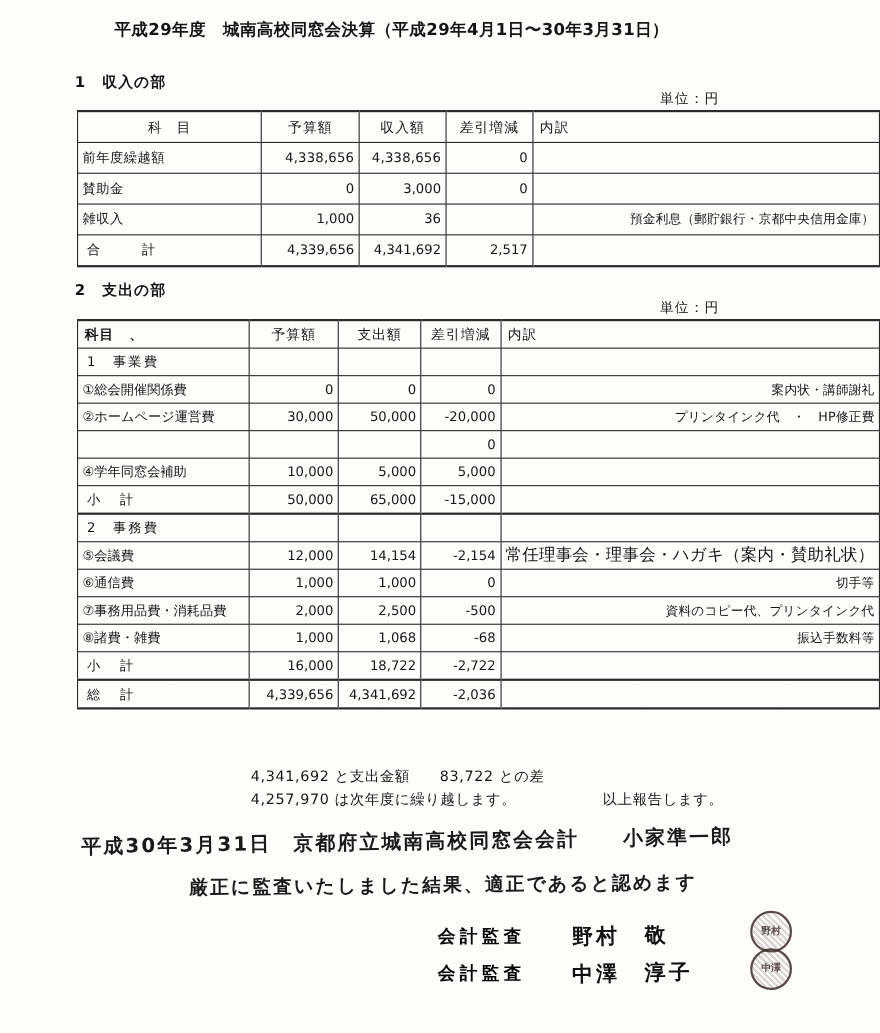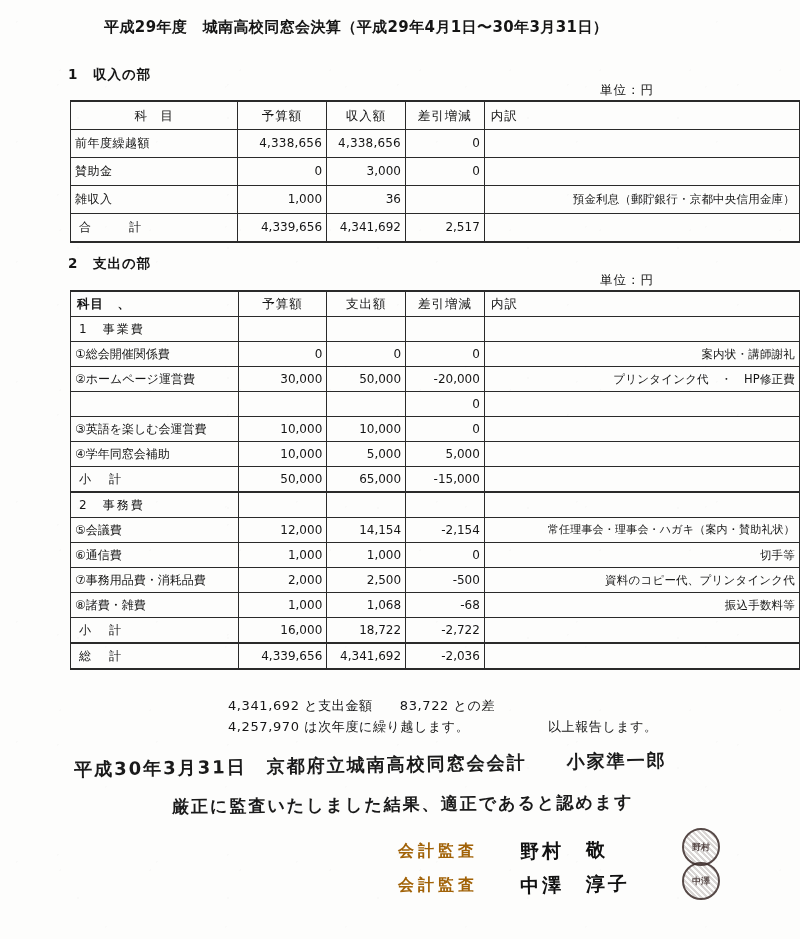--- a/index.html
+++ b/index.html
@@ -137,21 +137,21 @@
   .sig-row {
     position: absolute;
     display: flex;
     align-items: center;
     white-space: nowrap;
   }
   .sig-title {
     font-size: 16px;
     font-weight: 700;
     letter-spacing: 4px;
-    color: #a16207;
+    color: #000000;
   }
   .sig-name {
     font-size: 19px;
     font-weight: 700;
     letter-spacing: 3px;
     margin-left: 42px;
     color: #111;
     transform: rotate(-1.2deg);
   }
   #sig1 { top: 838px; left: 398px; }
@@ -277,27 +277,20 @@
         <td class="c-note note-cell">プリンタインク代　・　HP修正費</td>
       </tr>
       <tr>
         <td class="c-item"></td>
         <td class="c-bud"></td>
         <td class="c-amt"></td>
         <td class="c-diff">0</td>
         <td class="c-note note-cell"></td>
       </tr>
       <tr>
-        <td class="c-item">③英語を楽しむ会運営費</td>
-        <td class="c-bud">10,000</td>
-        <td class="c-amt">10,000</td>
-        <td class="c-diff">0</td>
-        <td class="c-note note-cell"></td>
-      </tr>
-      <tr>
         <td class="c-item">④学年同窓会補助</td>
         <td class="c-bud">10,000</td>
         <td class="c-amt">5,000</td>
         <td class="c-diff">5,000</td>
         <td class="c-note note-cell"></td>
       </tr>
       <tr class="thick-bottom">
         <td class="c-item sub-label">小　計</td>
         <td class="c-bud">50,000</td>
         <td class="c-amt">65,000</td>
@@ -309,21 +302,21 @@
         <td class="c-bud"></td>
         <td class="c-amt"></td>
         <td class="c-diff"></td>
         <td class="c-note note-cell"></td>
       </tr>
       <tr>
         <td class="c-item">⑤会議費</td>
         <td class="c-bud">12,000</td>
         <td class="c-amt">14,154</td>
         <td class="c-diff">-2,154</td>
-        <td class="c-note note-cell" style="font-size:11px;">常任理事会・理事会・ハガキ（案内・賛助礼状）</td>
+        <td class="c-note note-cell" style="font-size:15px;">常任理事会・理事会・ハガキ（案内・賛助礼状）</td>
       </tr>
       <tr>
         <td class="c-item">⑥通信費</td>
         <td class="c-bud">1,000</td>
         <td class="c-amt">1,000</td>
         <td class="c-diff">0</td>
         <td class="c-note note-cell">切手等</td>
       </tr>
       <tr>
         <td class="c-item">⑦事務用品費・消耗品費</td>

